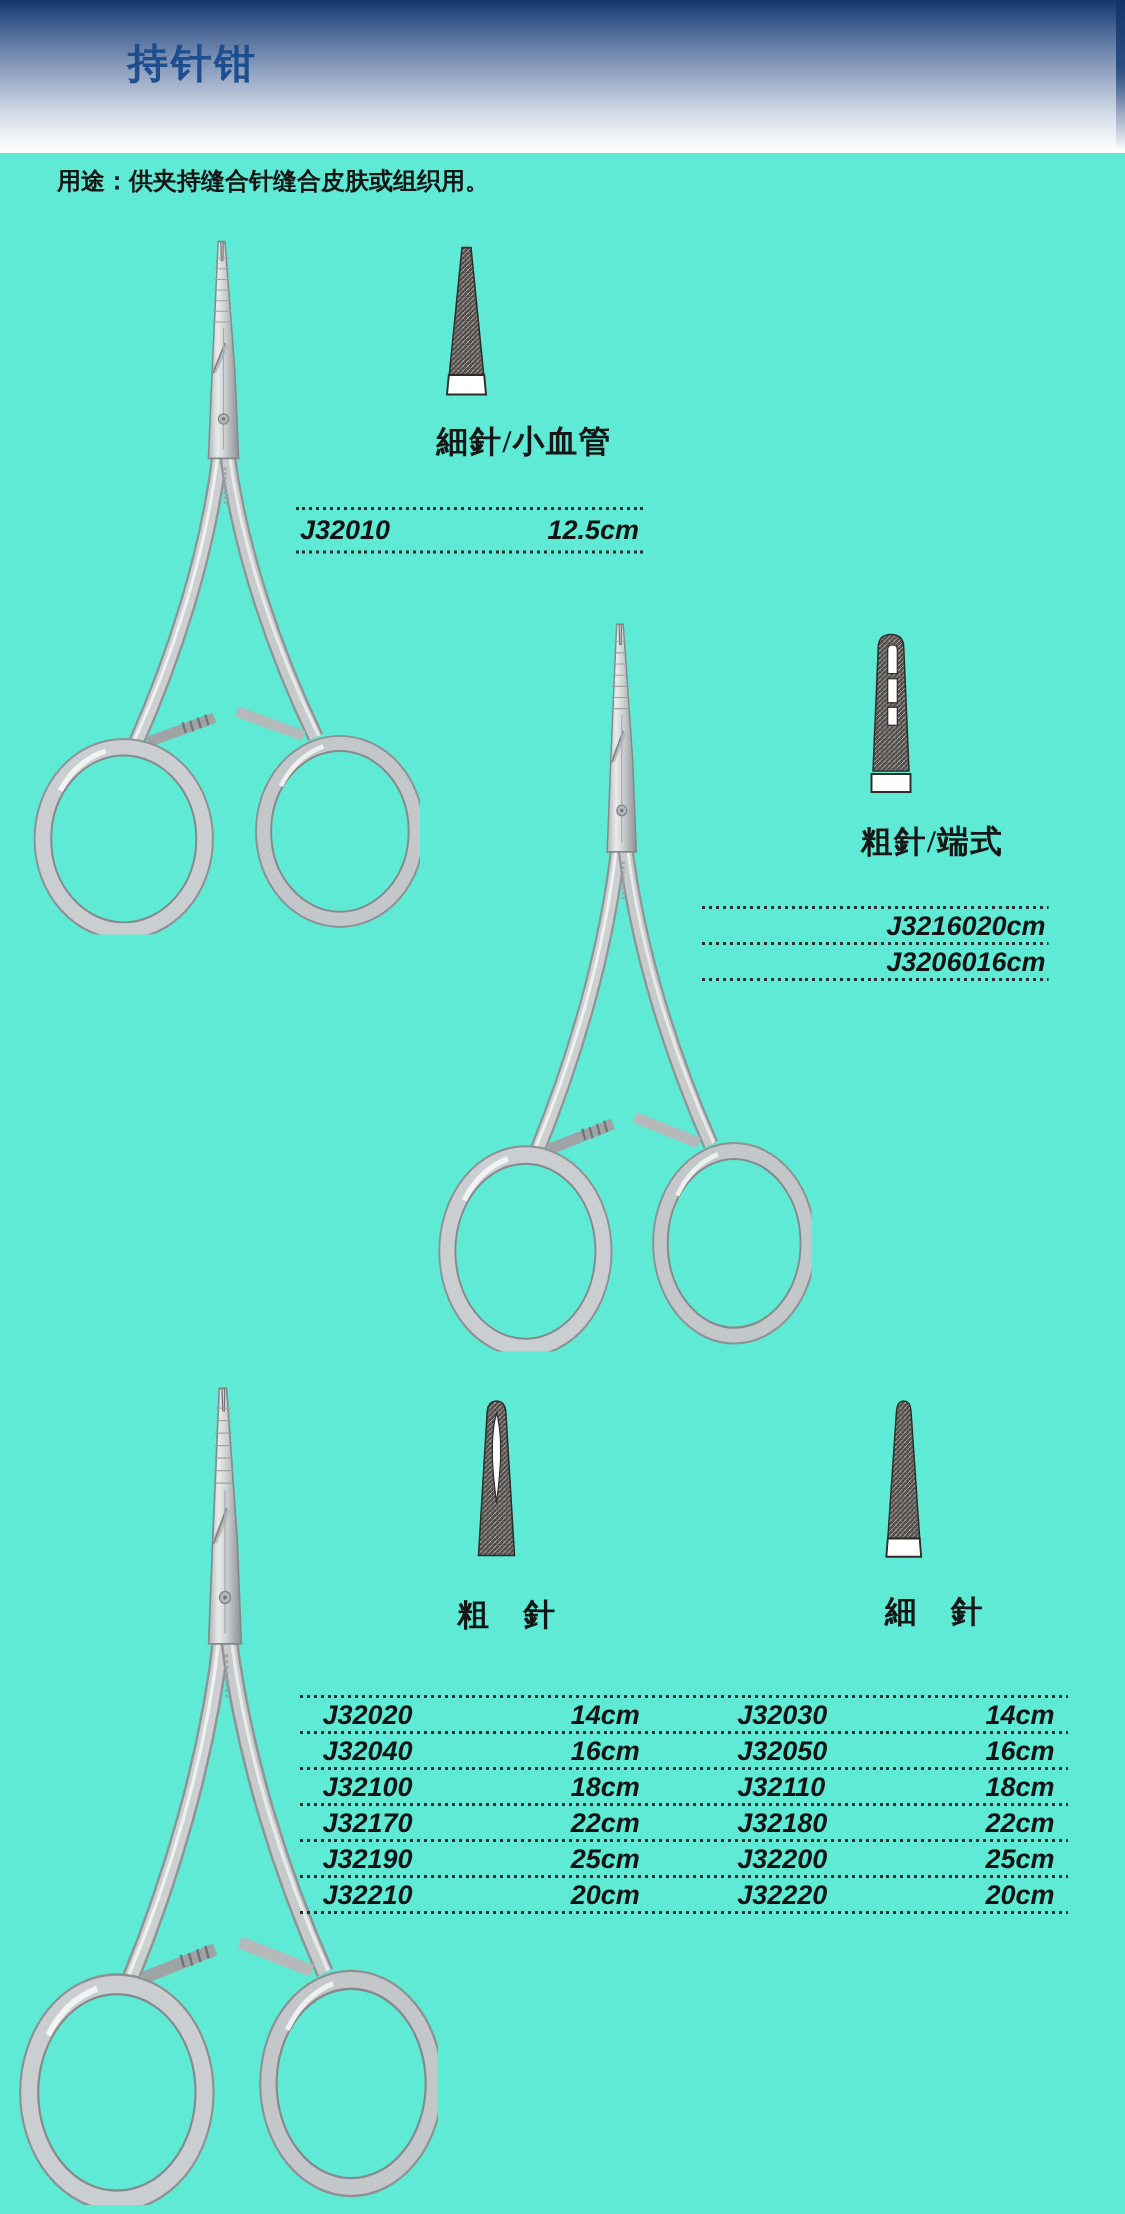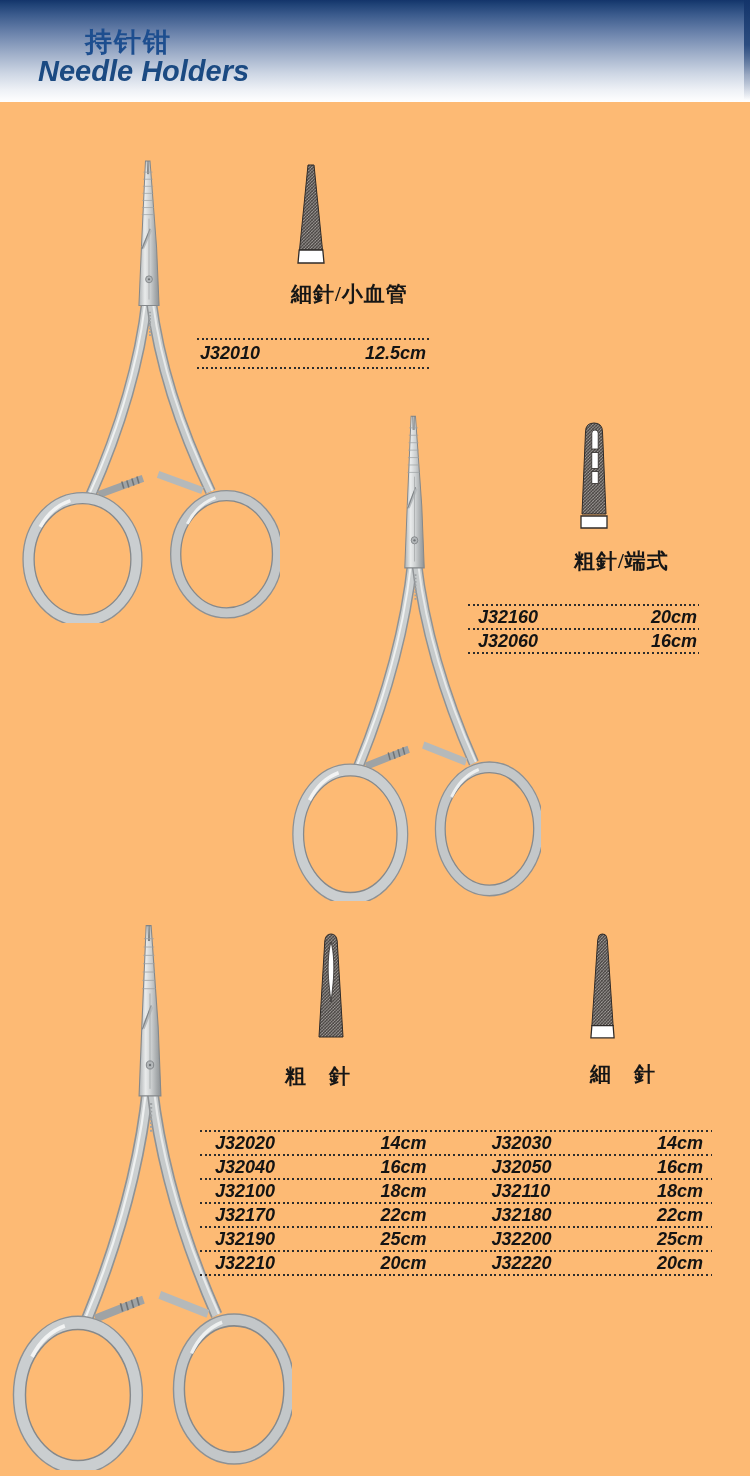--- a/index.html
+++ b/index.html
@@ -1,16 +1,16 @@
 <!DOCTYPE html>
 <html><head>
 <meta charset="utf-8">
 <style>
   html,body{margin:0;padding:0;background:#ffffff;}
-  .page{position:relative;width:750px;height:1476px;background:#fdba74;overflow:hidden;
+  .page{position:relative;width:750px;height:1476px;background:#5eead4;overflow:hidden;
         font-family:"Liberation Sans",sans-serif;}
 
   
   .header-band{position:absolute;left:0;top:0;width:750px;height:102px;
     background:linear-gradient(180deg,#13346a 0%,#1e4175 4%,#3a5a8c 14%,#6a82ab 32%,
                #9dadc8 52%,#cdd6e4 72%,#eef1f6 88%,#ffffff 100%);}
   .header-strip{position:absolute;right:0;top:0;width:6px;height:100px;
     background:linear-gradient(180deg,#13346a 0%,#2c4d80 45%,rgba(110,130,165,.55) 75%,rgba(255,255,255,0) 100%);}
   .title-zh{position:absolute;left:85px;top:24px;font-size:27px;font-weight:bold;
     letter-spacing:2px;color:#1d4e8f;}
@@ -26,33 +26,33 @@
   .photo3{left:8px;top:922px;width:284px;height:548px;}
   .tip1{left:296px;top:164px;width:30px;height:102px;}
   .tip2{left:577px;top:421px;width:34px;height:112px;}
   .tip3{left:314px;top:932px;width:34px;height:110px;}
   .tip4{left:588px;top:932px;width:29px;height:112px;}
 
   .tip-label{position:absolute;font-family:"Liberation Serif",serif;font-weight:bold;
     font-size:21px;letter-spacing:1px;color:#161616;white-space:nowrap;}
   .label1{left:248px;top:280px;margin-left:43px;}
   .label2{left:538px;top:547px;margin-left:36px;}
-  .label3{left:285px;top:1062px;}
+  .label3{left:305px;top:1062px;}
   .label4{left:574px;top:1060px;margin-left:16px;}
 
   
   .cat-table{position:absolute;}
   .table1{left:197px;top:338px;width:232px;}
   .table2{left:468px;top:604px;width:231px;}
   .table3{left:200px;top:1130px;width:512px;}
   .dot{height:2px;background-image:repeating-linear-gradient(90deg,#2d2d2d 0 2px,transparent 2px 4.6px);}
   .row{display:flex;justify-content:space-between;align-items:center;
        font-style:italic;font-weight:bold;font-size:18px;color:#141414;}
   .table1 .row{height:27px;padding:0 3px;justify-content:space-between;}
-  .table2 .row{height:22px;padding:0 2px 0 10px;}
+  .table2 .row{height:22px;padding:0 2px 0 10px;justify-content:flex-end;}
   .t3row{display:flex;height:22px;font-style:italic;font-weight:bold;font-size:18px;color:#141414;}
   .t3half{flex:1;display:flex;justify-content:space-between;align-items:center;text-align:right;}
   .t3half.lft{padding:0 43px 0 15px;}
   .t3half.rgt{padding:0 9px 0 22px;}
 
   .defs-holder{position:absolute;width:0;height:0;overflow:hidden;}
 </style>
 </head>
 <body>
 
@@ -99,21 +99,21 @@
         <circle cx="130" cy="120" r="3.4" fill="#b3b7b9" stroke="#7c8083" stroke-width="0.8"></circle>
         <circle cx="130" cy="120" r="1.1" fill="#6e7275"></circle>
         <path d="M131,152 l0,24" stroke="#9fa3a5" stroke-width="2" stroke-dasharray="1.6 1.6"></path>
       </g>
     </defs>
   </svg>
 
   <div class="header-band"></div>
   <div class="header-strip"></div>
   <div class="title-zh">持针钳</div>
-  <div class="title-en">Needle Holders</div>
+  <div class="usage">用途：供夹持缝合针缝合皮肤或组织用。</div>
 
   <div class="art photo1">
     <svg viewBox="0 0 260 460" preserveAspectRatio="none">
         <use href="#forceps"></use>
       </svg>
   </div>
   <div class="art photo2">
     <svg viewBox="0 0 260 460" preserveAspectRatio="none">
         <use href="#forceps"></use>
       </svg>

